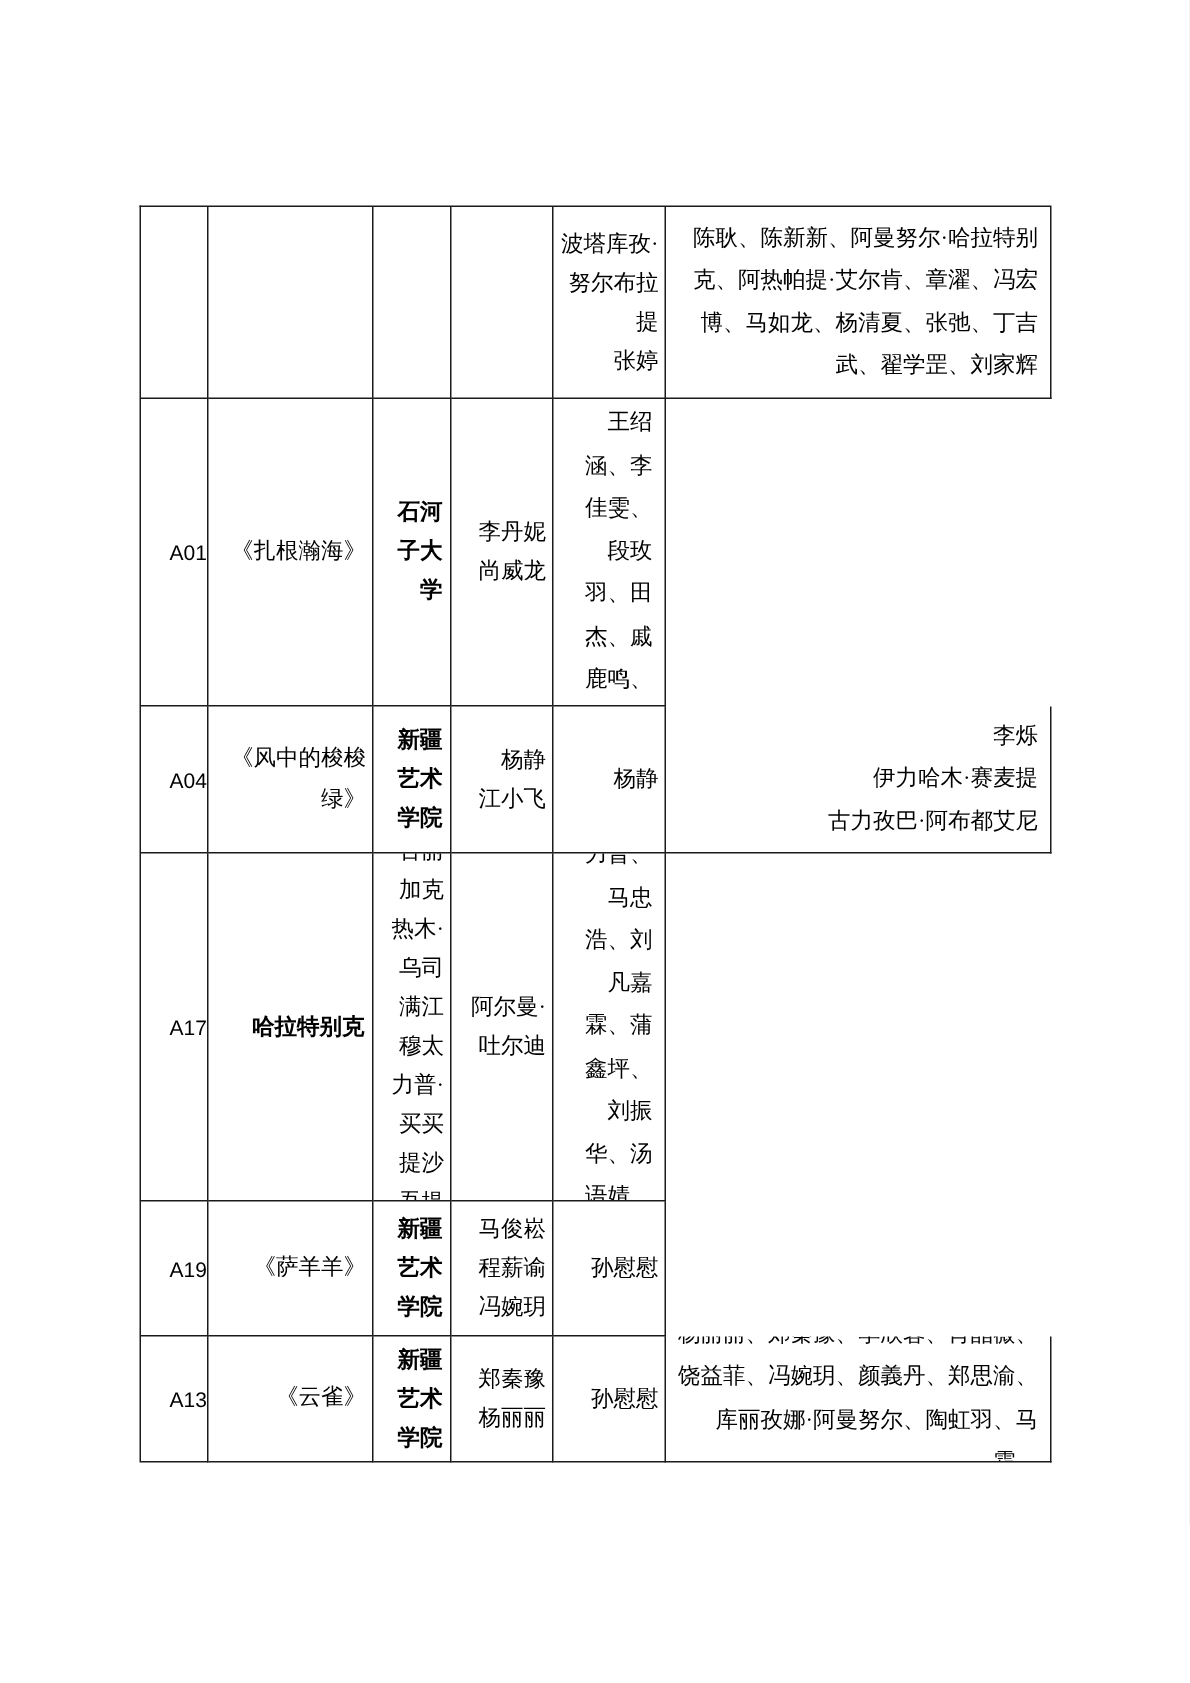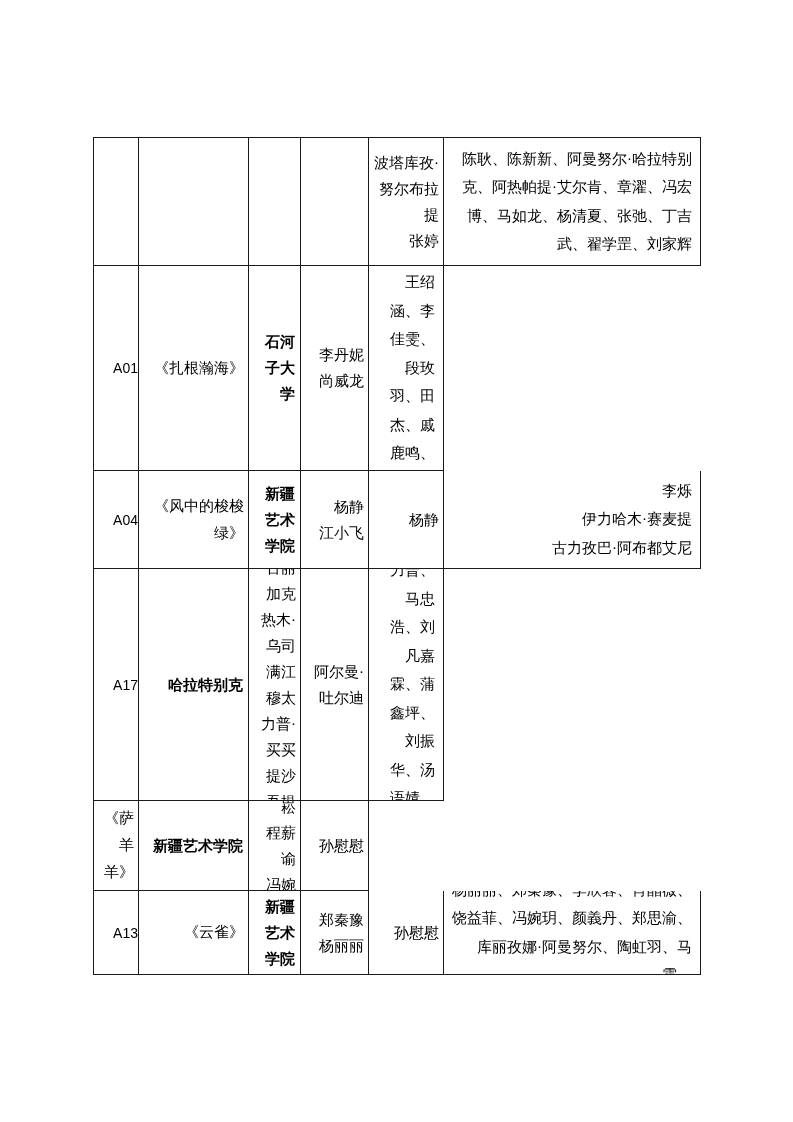--- a/index.html
+++ b/index.html
@@ -153,20 +153,23 @@
         </div>
     <div class="cell cell-director">
           <span class="txt">阿尔曼·吐尔迪</span>
         </div>
     <div class="cell cell-performers">
           <span class="txt">秦柳、高满、李嘉骏、米热班·阿不都艾尼、刘小龙、张雪宁、冉雪莲、王卓、向梦芹、李海洋、凯迪尔丁·穆太力普、马忠浩、刘凡嘉霖、蒲鑫坪、刘振华、汤语婧、朱嘉悦、穆妮热·吐尔洪、张菀馨、岳谢龙、马栋良、米尔般·芒苏尔、陆宇杰、李一麟、薛凯中、申美玲</span>
         </div>
   </div>
 
   <div class="t-row">
+    <div class="cell cell-code">
+          <span class="txt">A19</span>
+        </div>
     <div class="cell cell-title">
           <span class="txt">《萨羊羊》</span>
         </div>
     <div class="cell cell-institution">
           <span class="txt">新疆艺术学院</span>
         </div>
     <div class="cell cell-staff">
           <span class="txt">马俊崧
 程薪谕
 冯婉玥</span>

